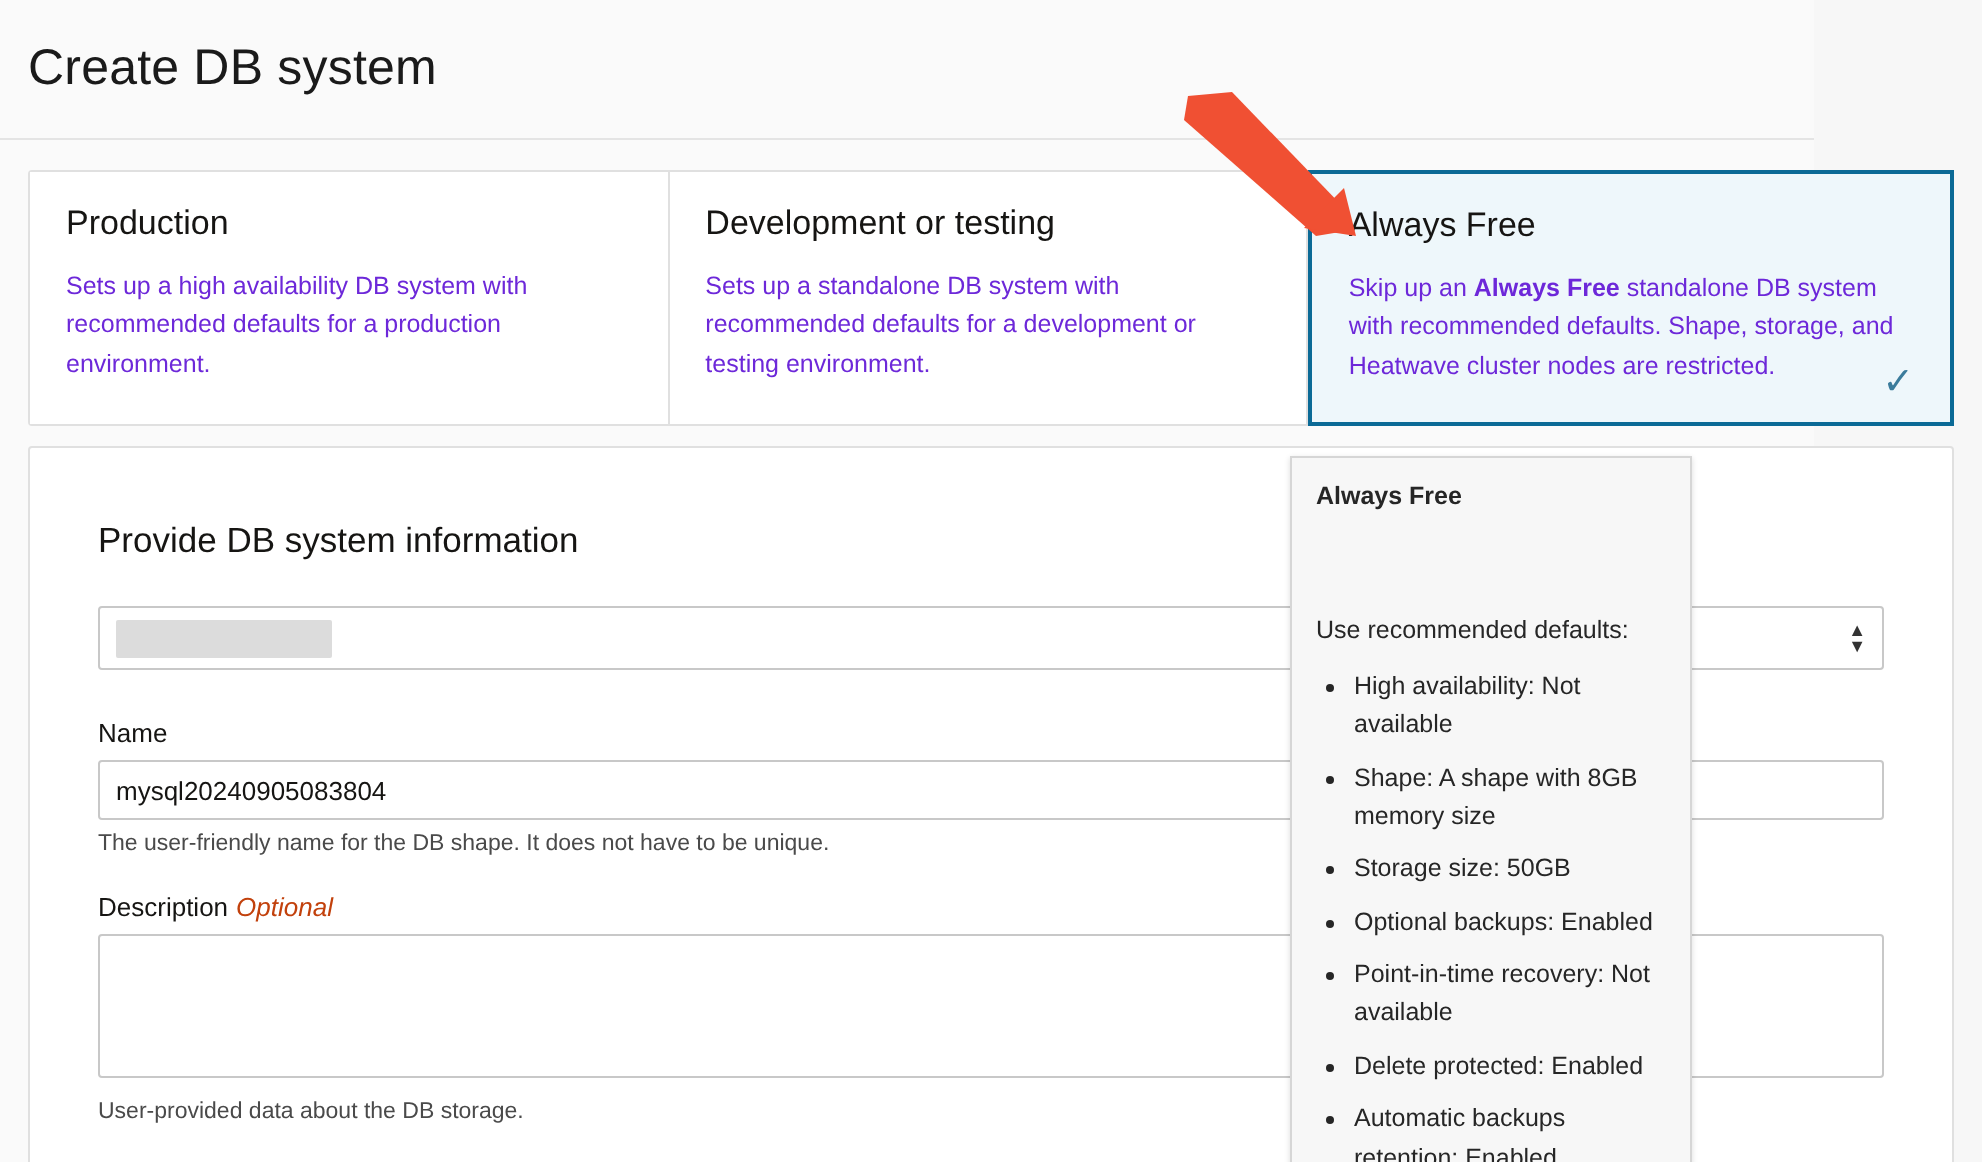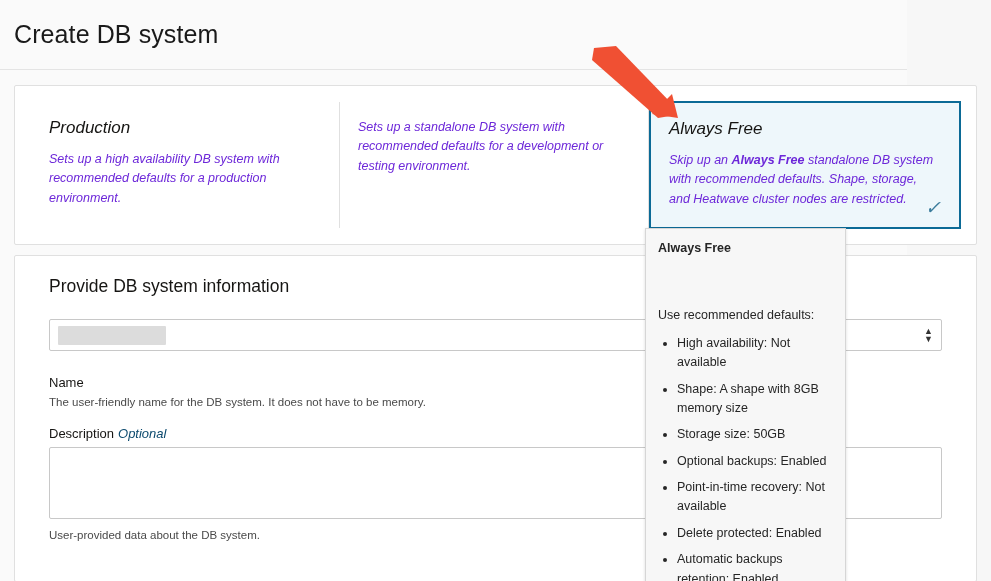--- a/index.html
+++ b/index.html
@@ -39,26 +39,25 @@
   }
   
   .panel {
     margin: 15px 14px 0 14px;
     background: #ffffff;
     border: 1px solid #e0e0e0;
     border-radius: 2px;
     box-sizing: border-box;
   }
   .cards-panel {
-    padding: 16px;
+    padding: 0;
     display: flex;
     width: 963px;
     box-sizing: border-box;
     position: relative;
-    font-style: italic;
   }
   .card {
     flex: 1 1 0;
     padding: 16px 18px 18px 18px;
     box-sizing: border-box;
     border-right: 1px solid #e0e0e0;
     background: #ffffff;
     position: relative;
     min-height: 125px;
   }
@@ -97,31 +96,31 @@
     background: #ffffff;
     border: 1px solid #e0e0e0;
     border-radius: 2px;
     padding: 20px 34px 22px 34px;
     box-sizing: border-box;
     width: 963px;
   }
   .section-title {
     font-size: 17.5px;
     font-weight: 400;
-    margin: 0 0 22px 0;
+    margin: 16px 0 22px 0;
   }
   .field-label {
     font-size: 13px;
     color: #161513;
     margin-bottom: 6px;
     display: block;
   }
   .field-label .optional {
     font-style: italic;
-    color: #0c4a6e;
+    color: #c2410c;
     margin-left: 4px;
   }
   .input-wrap {
     position: relative;
     margin-bottom: 6px;
   }
   .text-input {
     width: 100%;
     height: 30px;
     box-sizing: border-box;
@@ -237,20 +236,21 @@
   </div>
 
   <div class="panel cards-panel">
 
     <div class="card">
       <div class="card-title">Production</div>
       <div class="card-desc">Sets up a high availability DB system with recommended defaults for a production environment.</div>
     </div>
 
     <div class="card">
+      <div class="card-title">Development or testing</div>
       <div class="card-desc">Sets up a standalone DB system with recommended defaults for a development or testing environment.</div>
     </div>
 
     <div class="card selected">
       <div class="card-title">Always Free</div>
       <div class="card-desc"><span>Skip up an </span><span class="bold">Always Free</span><span> standalone DB system with recommended defaults. Shape, storage, and Heatwave cluster nodes are restricted.</span></div>
       <div class="check">✓</div>
     </div>
 
   </div>
@@ -267,29 +267,32 @@
             <span>▼</span>
           </div>
         </div>
       </div>
     </div>
 
     <div style="height:18px"></div>
 
     <div class="field-block">
       <span class="field-label">Name</span>
-      <div class="helper">The user-friendly name for the DB system. It does not have to be memory.</div>
+      <div class="input-wrap">
+        <input class="text-input" type="text" value="mysql20240905083804" style="">
+      </div>
+      <div class="helper">The user-friendly name for the DB shape. It does not have to be unique.</div>
     </div>
 
     <div class="field-block">
       <span class="field-label"><span>Description</span><span class="optional">Optional</span></span>
       <div class="input-wrap">
         <textarea class="textarea" style=""></textarea>
       </div>
-      <div class="helper">User-provided data about the DB system.</div>
+      <div class="helper">User-provided data about the DB storage.</div>
     </div>
   </div>
 
   <div class="popover">
     <div class="popover-title">Always Free</div>
     <div class="popover-sub">Use recommended defaults:</div>
     <ul>
       <li>High availability: Not available</li>
       <li>Shape: A shape with 8GB memory size</li>
       <li>Storage size: 50GB</li>

